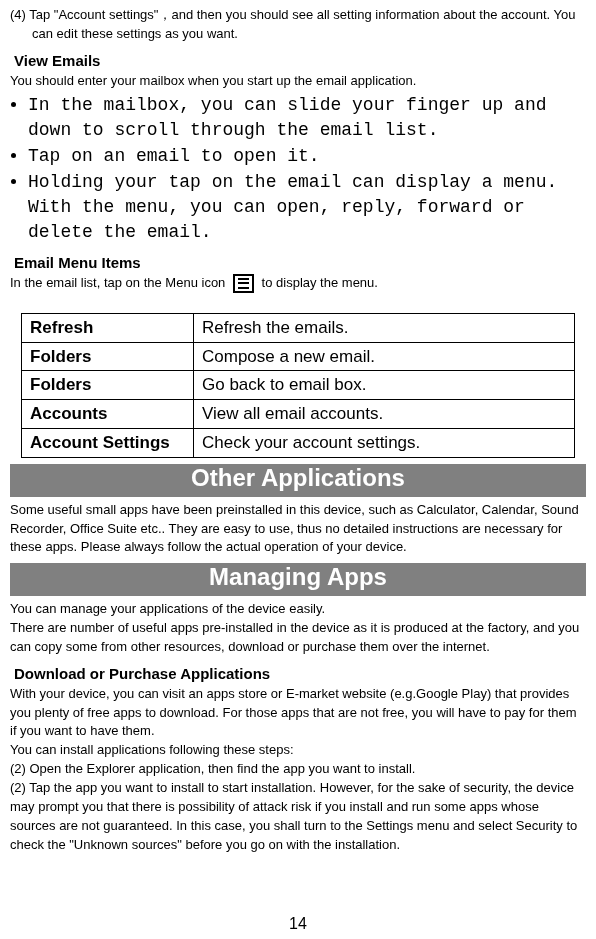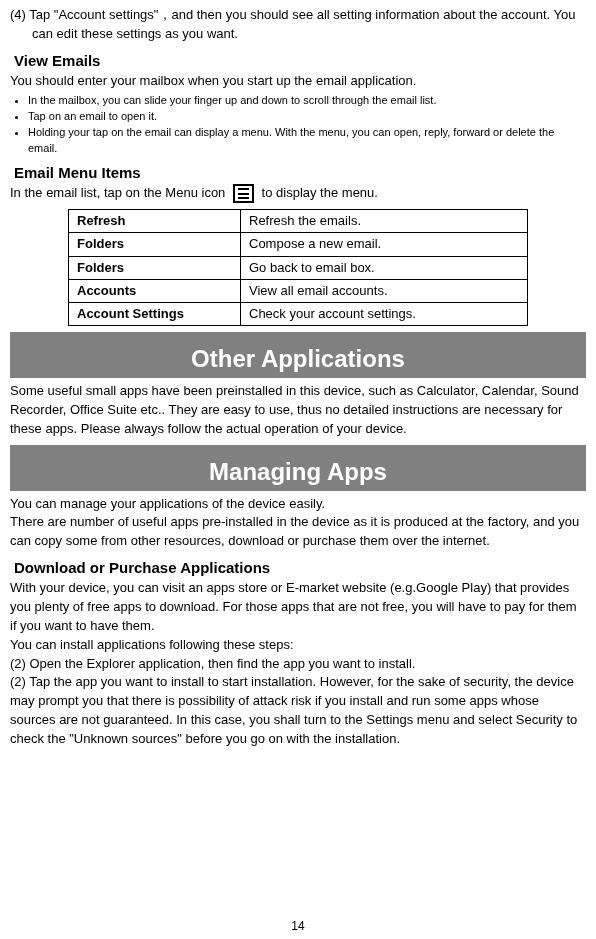--- a/index.html
+++ b/index.html
@@ -28,24 +28,25 @@
   h2.section-h2 {
     font-size: 15px;
     font-weight: bold;
     margin: 8px 0 3px 4px;
   }
   .bullets {
     margin: 2px 0 2px 18px;
     padding: 0;
   }
   .bullets li {
-    font-size: 11px;
+    font-size: 18px;
     line-height: 1.4;
     list-style: disc;
     margin-bottom: 1px;
+    font-family: Liberation Mono, monospace;
   }
   .inline-icon {
     display: inline-block;
     vertical-align: middle;
     width: 17px;
     height: 15px;
     border: 2px solid #000;
     position: relative;
     margin: 0 4px;
   }
@@ -53,49 +54,49 @@
     content: "";
     position: absolute;
     top: 2px; bottom: 2px; left: 3px; right: 3px;
     background:
       linear-gradient(#000,#000) 0 0/100% 2px no-repeat,
       linear-gradient(#000,#000) 0 50%/100% 2px no-repeat,
       linear-gradient(#000,#000) 0 100%/100% 2px no-repeat;
   }
   table.menu-table {
     border-collapse: collapse;
-    margin: 6px auto 6px auto;
-    font-size: 13px;
-    width: 460px;
+    margin: 20px auto 6px auto;
+    font-size: 17px;
+    width: 554px;
   }
   table.menu-table td {
     border: 1px solid #000;
     padding: 2px 8px;
     line-height: 1.4;
   }
   table.menu-table td:first-child {
     width: 155px;
     font-weight: bold;
   }
   .banner {
     background: #808080;
     color: #fff;
     font-size: 24px;
     font-weight: bold;
     text-align: center;
-    padding: 13px 0 5px 0;
+    padding: 0 0 5px 0;
     margin: 6px 0 4px 0;
   }
   .page-num {
     position: absolute;
     bottom: 6px;
     left: 0;
     width: 100%;
     text-align: center;
-    font-size: 12px;
+    font-size: 16px;
   }
 </style>
 </head>
 <body>
 
 <div class="page">
 
   <div class="body-text indent-num">(4) Tap "Account settings"，and then you should see all setting information about the account. You can edit these settings as you want.</div>
 
   <h2 class="section-h2">View Emails</h2>

